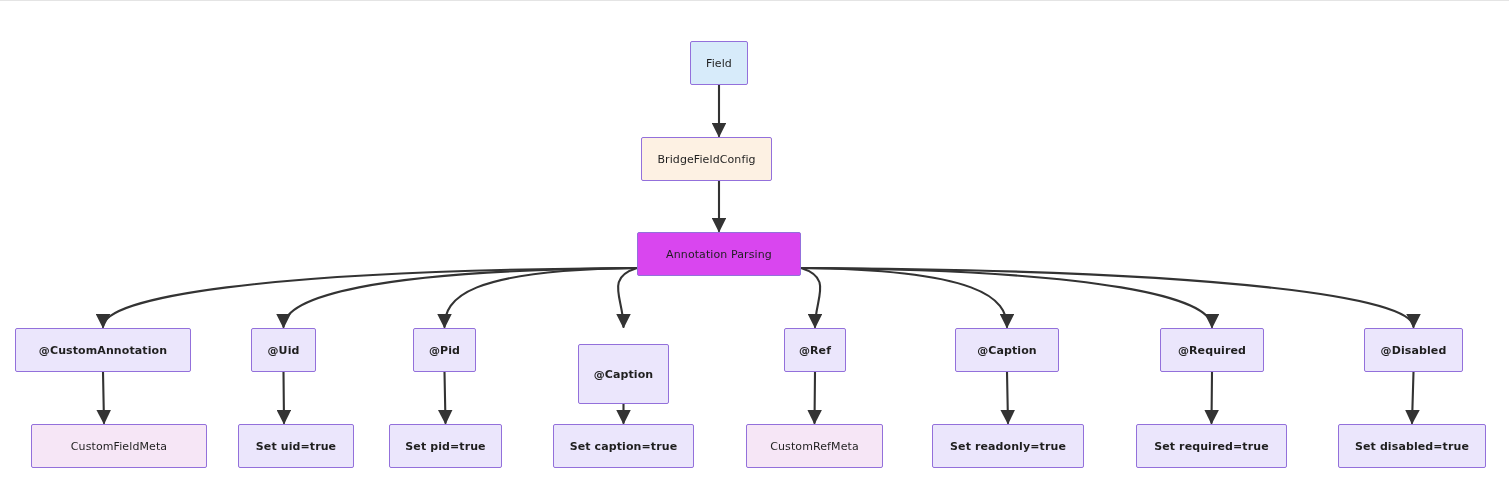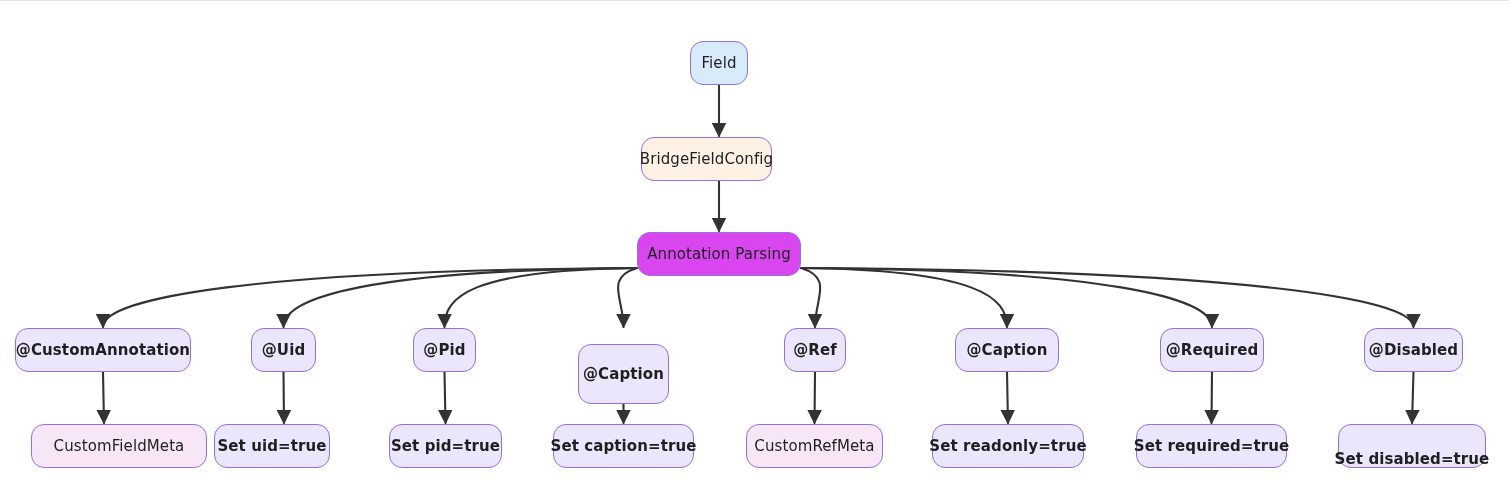--- a/index.html
+++ b/index.html
@@ -29,25 +29,25 @@
     position: absolute;
     left: 0;
     top: 0;
     width: 1509px;
     height: 486px;
   }
   .node {
     position: absolute;
     box-sizing: border-box;
     border: 1px solid #9370db;
-    border-radius: 13px;
+    border-radius: 2px;
     display: flex;
     align-items: center;
     justify-content: center;
-    font-size: 15px;
+    font-size: 11px;
     line-height: 1;
     color: #1f1f1f;
     white-space: nowrap;
     letter-spacing: 0.1px;
   }
   .fill-blue   { background: #d7ebfa; }
   .fill-cream  { background: #fdf1e3; }
   .fill-green  { background: #d946ef; }
   .fill-lav    { background: #ebe6fc; font-weight: bold; }
   .fill-pink   { background: #f6e6f6; }
@@ -114,35 +114,35 @@
       </div>
       <div class="node fill-lav" style="left: 1160px; top: 328px; width: 104px; height: 44px;">
         <span>@Required</span>
       </div>
       <div class="node fill-lav" style="left: 1364px; top: 328px; width: 99px; height: 44px;">
         <span>@Disabled</span>
       </div>
       <div class="node fill-pink" style="left: 31px; top: 424px; width: 176px; height: 44px;">
         <span>CustomFieldMeta</span>
       </div>
-      <div class="node fill-lav" style="left: 214px; top: 424px; width: 116px; height: 44px;">
+      <div class="node fill-lav" style="left: 238px; top: 424px; width: 116px; height: 44px;">
         <span>Set uid=true</span>
       </div>
       <div class="node fill-lav" style="left: 389px; top: 424px; width: 113px; height: 44px;">
         <span>Set pid=true</span>
       </div>
       <div class="node fill-lav" style="left: 553px; top: 424px; width: 141px; height: 44px;">
         <span>Set caption=true</span>
       </div>
       <div class="node fill-pink" style="left: 746px; top: 424px; width: 137px; height: 44px;">
         <span>CustomRefMeta</span>
       </div>
       <div class="node fill-lav" style="left: 932px; top: 424px; width: 152px; height: 44px;">
         <span>Set readonly=true</span>
       </div>
       <div class="node fill-lav" style="left: 1136px; top: 424px; width: 151px; height: 44px;">
         <span>Set required=true</span>
       </div>
-      <div class="node fill-lav" style="left: 1338px; top: 424px; width: 148px; height: 44px; align-items: flex-end;">
+      <div class="node fill-lav" style="left: 1338px; top: 424px; width: 148px; height: 44px;">
         <span>Set disabled=true</span>
       </div>
     </div>
 </div>
 
 </body></html>

